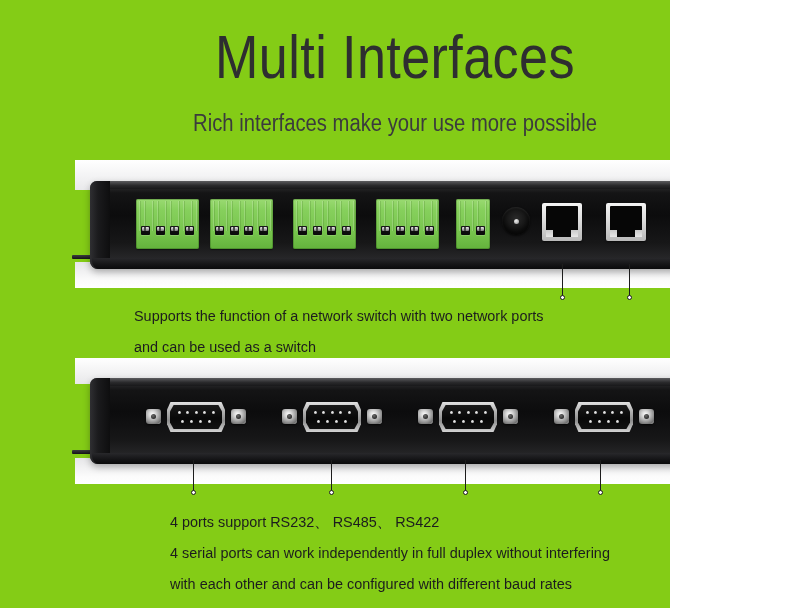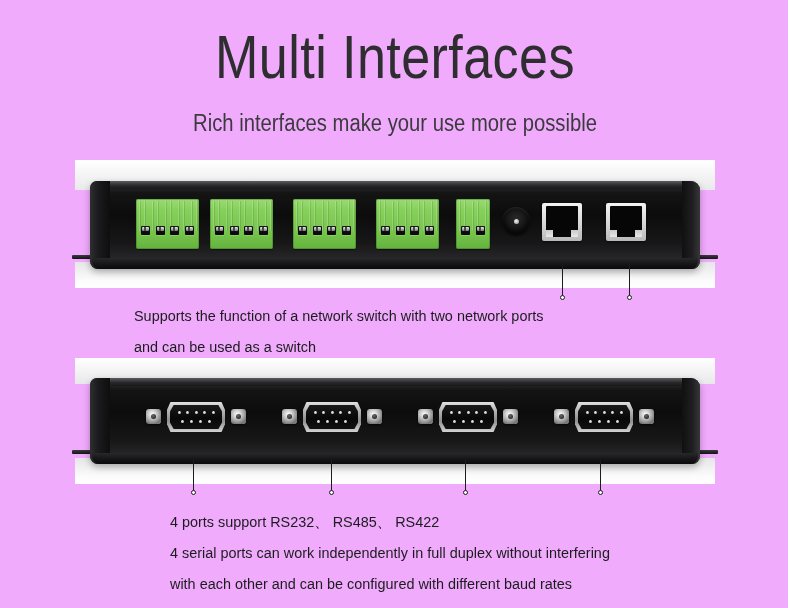--- a/index.html
+++ b/index.html
@@ -7,24 +7,24 @@
     padding: 0;
     background: #ffffff;
   }
   body {
     font-family: "Liberation Sans", "DejaVu Sans", sans-serif;
     -webkit-font-smoothing: antialiased;
   }
 
   #page {
     position: relative;
-    width: 788px;
+    width: 670px;
     height: 608px;
     overflow: hidden;
-    background: #f0abfc;
+    background: #84cc16;
   }
 
   
   .hero-title {
     position: absolute;
     left: 0;
     top: 22px;
     width: 790px;
     text-align: center;
     font-size: 62px;

